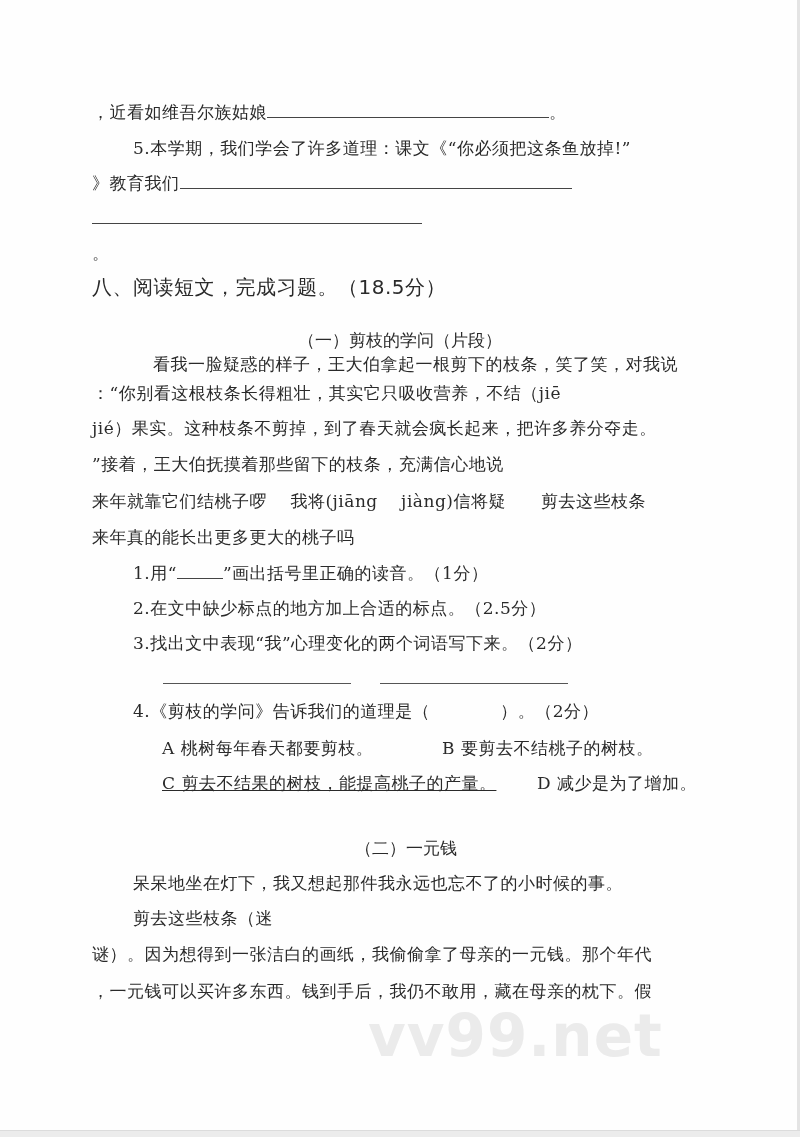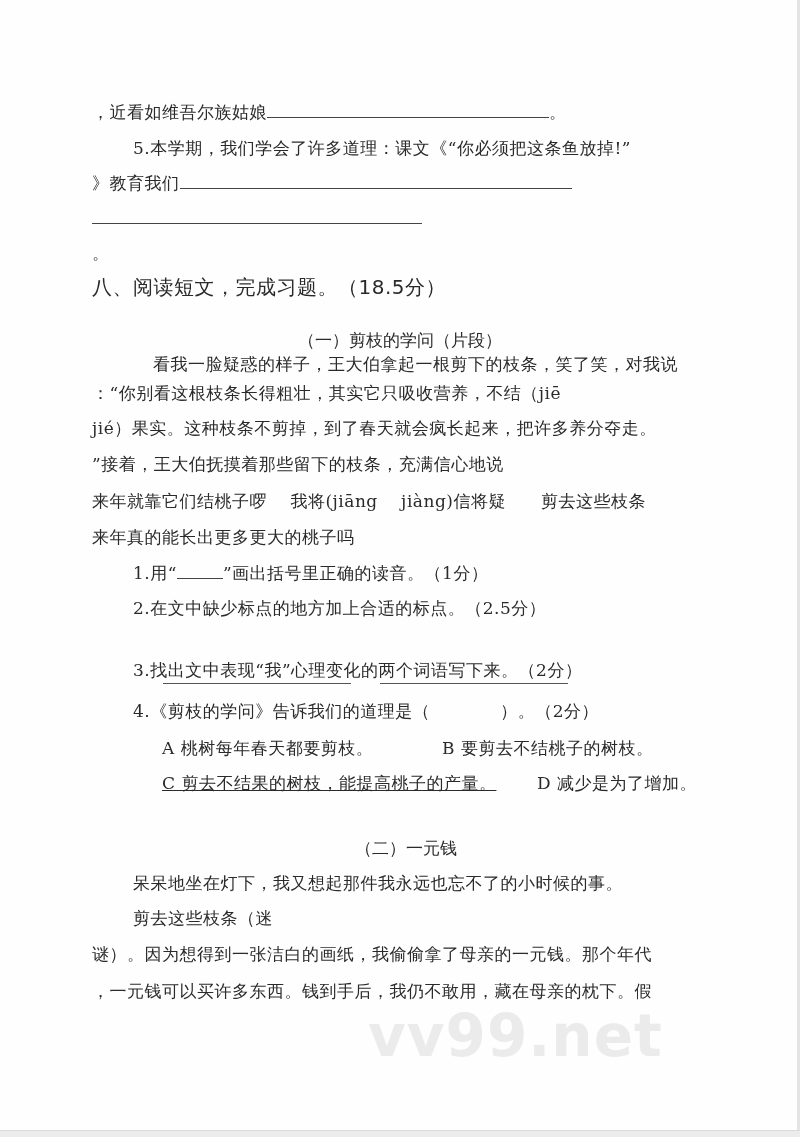--- a/index.html
+++ b/index.html
@@ -53,21 +53,21 @@
   <div class="line kai" style="left:92px; top:382px;">：“你别看这根枝条长得粗壮，其实它只吸收营养，不结（jiē</div>
   <div class="line kai" style="left:92px; top:417px;">jié）果实。这种枝条不剪掉，到了春天就会疯长起来，把许多养分夺走。</div>
   <div class="line kai" style="left:92px; top:453px;">”接着，王大伯抚摸着那些留下的枝条，充满信心地说</div>
   <div class="line kai" style="left:92px; top:490px;">来年就靠它们结桃子啰　 我将(jiāng　 jiàng)信将疑　　剪去这些枝条</div>
   <div class="line kai" style="left:92px; top:526px;">来年真的能长出更多更大的桃子吗</div>
 
   <div class="line" style="left:133px; top:562px;">
     <span>1.用“</span><span class="blank" style="width:46px;"></span><span>”画出括号里正确的读音。（1分）</span>
   </div>
   <div class="line" style="left:133px; top:597px;">2.在文中缺少标点的地方加上合适的标点。（2.5分）</div>
-  <div class="line" style="left:133px; top:659px;">3.找出文中表现“我”心理变化的两个词语写下来。（2分）</div>
+  <div class="line" style="left:133px; top:632px;">3.找出文中表现“我”心理变化的两个词语写下来。（2分）</div>
 
   <div class="sep-line" style="left:163px; top:683px; width:188px;"></div>
   <div class="sep-line" style="left:380px; top:683px; width:188px;"></div>
 
   <div class="line" style="left:133px; top:700px;">4.《剪枝的学问》告诉我们的道理是（　　　　）。（2分）</div>
 
   <div class="line kai" style="left:162px; top:737px;">A 桃树每年春天都要剪枝。</div>
   <div class="line kai" style="left:442px; top:737px;">B 要剪去不结桃子的树枝。</div>
   <div class="line kai" style="left:162px; top:772px;text-decoration:underline;">C 剪去不结果的树枝，能提高桃子的产量。</div>
   <div class="line kai" style="left:537px; top:772px;">D 减少是为了增加。</div>

